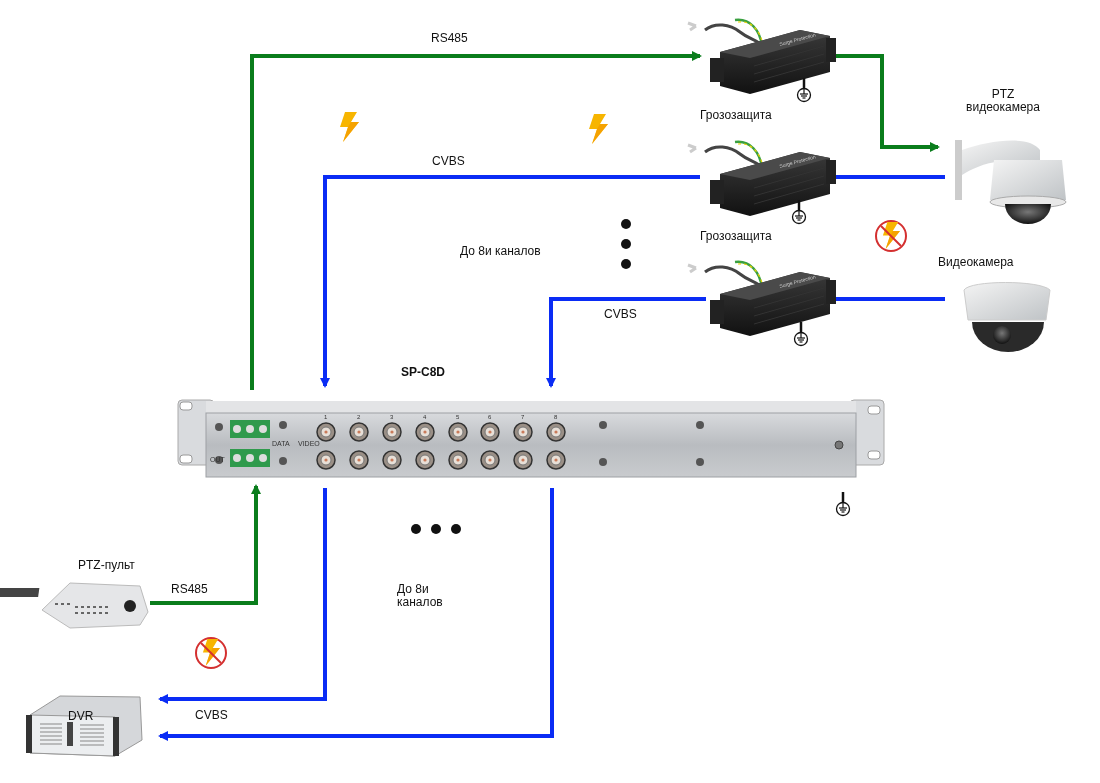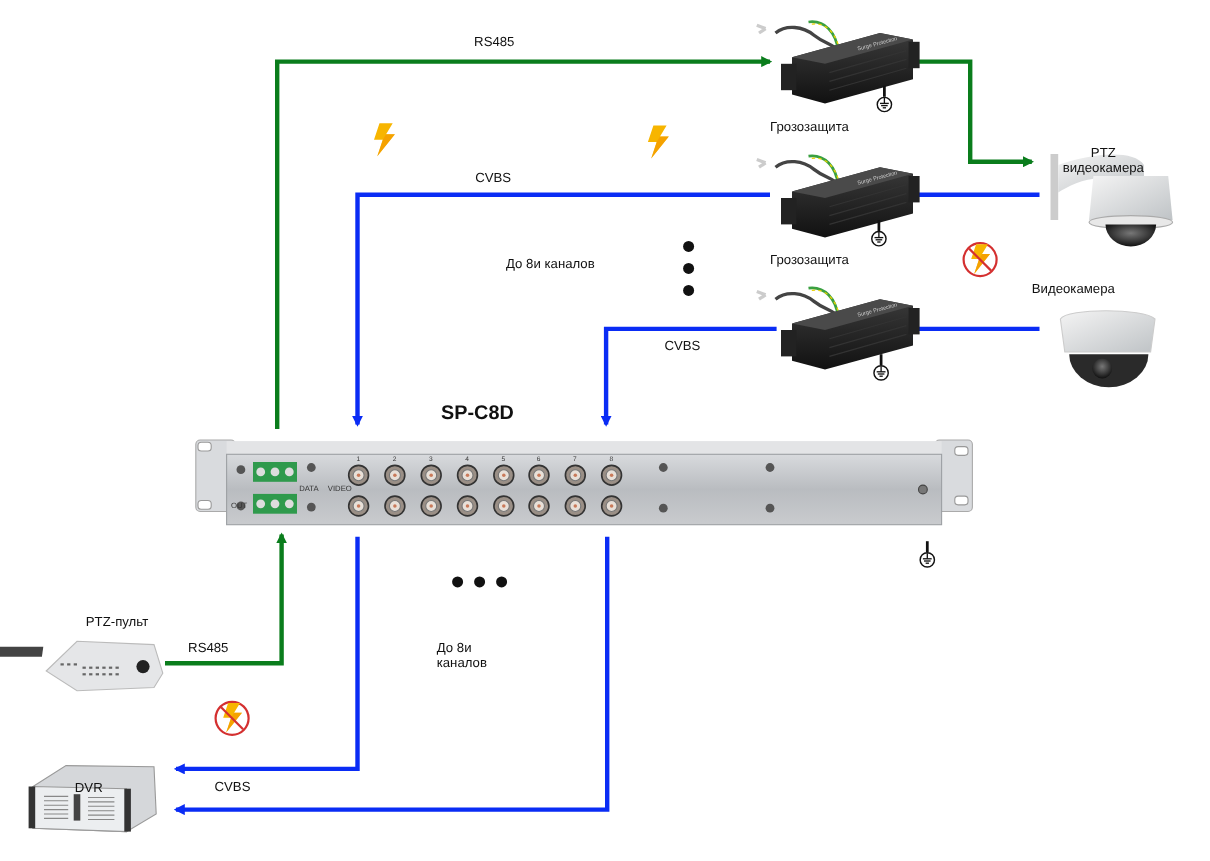--- a/index.html
+++ b/index.html
@@ -1,20 +1,20 @@
 <!DOCTYPE html>
 <html><head>
 <meta charset="utf-8">
 <style>
   html, body { margin:0; padding:0; background:#ffffff; }
   body { width:1100px; height:783px; position:relative; overflow:hidden; font-family:"Liberation Sans", sans-serif; color:#111; }
   #diagram { position:absolute; left:0; top:0; }
   .lbl { position:absolute; font-size:12px; white-space:nowrap; line-height:1.1; }
-  .lbl.center { text-align:center;margin-top:45px; }
-  .bold { font-weight:bold; font-size:18px; }
+  .lbl.center { text-align:center; }
+  .bold { font-weight:bold; font-size:12px; }
 </style>
 </head>
 <body>
 
 <svg id="diagram" width="1100" height="783" viewBox="0 0 1100 783">
   <defs>
     <marker id="arrG" markerWidth="10" markerHeight="10" refX="8" refY="5" orient="auto" markerUnits="userSpaceOnUse" viewBox="0 0 10 10">
       <path d="M0,0 L10,5 L0,10 z" fill="#0a7d1c"></path>
     </marker>
     <marker id="arrB" markerWidth="10" markerHeight="10" refX="8" refY="5" orient="auto" markerUnits="userSpaceOnUse" viewBox="0 0 10 10">
@@ -318,21 +318,21 @@
 </svg>
 
 <div class="lbl" style="left:431px;top:32px;">RS485</div>
 <div class="lbl" style="left:700px;top:109px;">Грозозащита</div>
 <div class="lbl center" style="left:928px;top:88px;width:150px;">
   <div>PTZ</div>
   <div>видеокамера</div>
 </div>
 <div class="lbl" style="left:432px;top:155px;">CVBS</div>
 <div class="lbl" style="left:700px;top:230px;">Грозозащита</div>
-<div class="lbl" style="left:460px;top:234px;text-align:center;">До  8и каналов</div>
+<div class="lbl" style="left:460px;top:245px;text-align:center;">До  8и каналов</div>
 <div class="lbl" style="left:938px;top:256px;">Видеокамера</div>
 <div class="lbl" style="left:604px;top:308px;">CVBS</div>
 <div class="lbl bold" style="left:401px;top:366px;">SP-C8D</div>
 <div class="lbl" style="left:397px;top:568px;margin-top:15px;">
   <div>До 8и</div>
   <div>каналов</div>
 </div>
 <div class="lbl" style="left:51px;top:559px;margin-left:27px;">PTZ-пульт</div>
 <div class="lbl" style="left:171px;top:583px;">RS485</div>
 <div class="lbl" style="left:68px;top:710px;">DVR</div>

